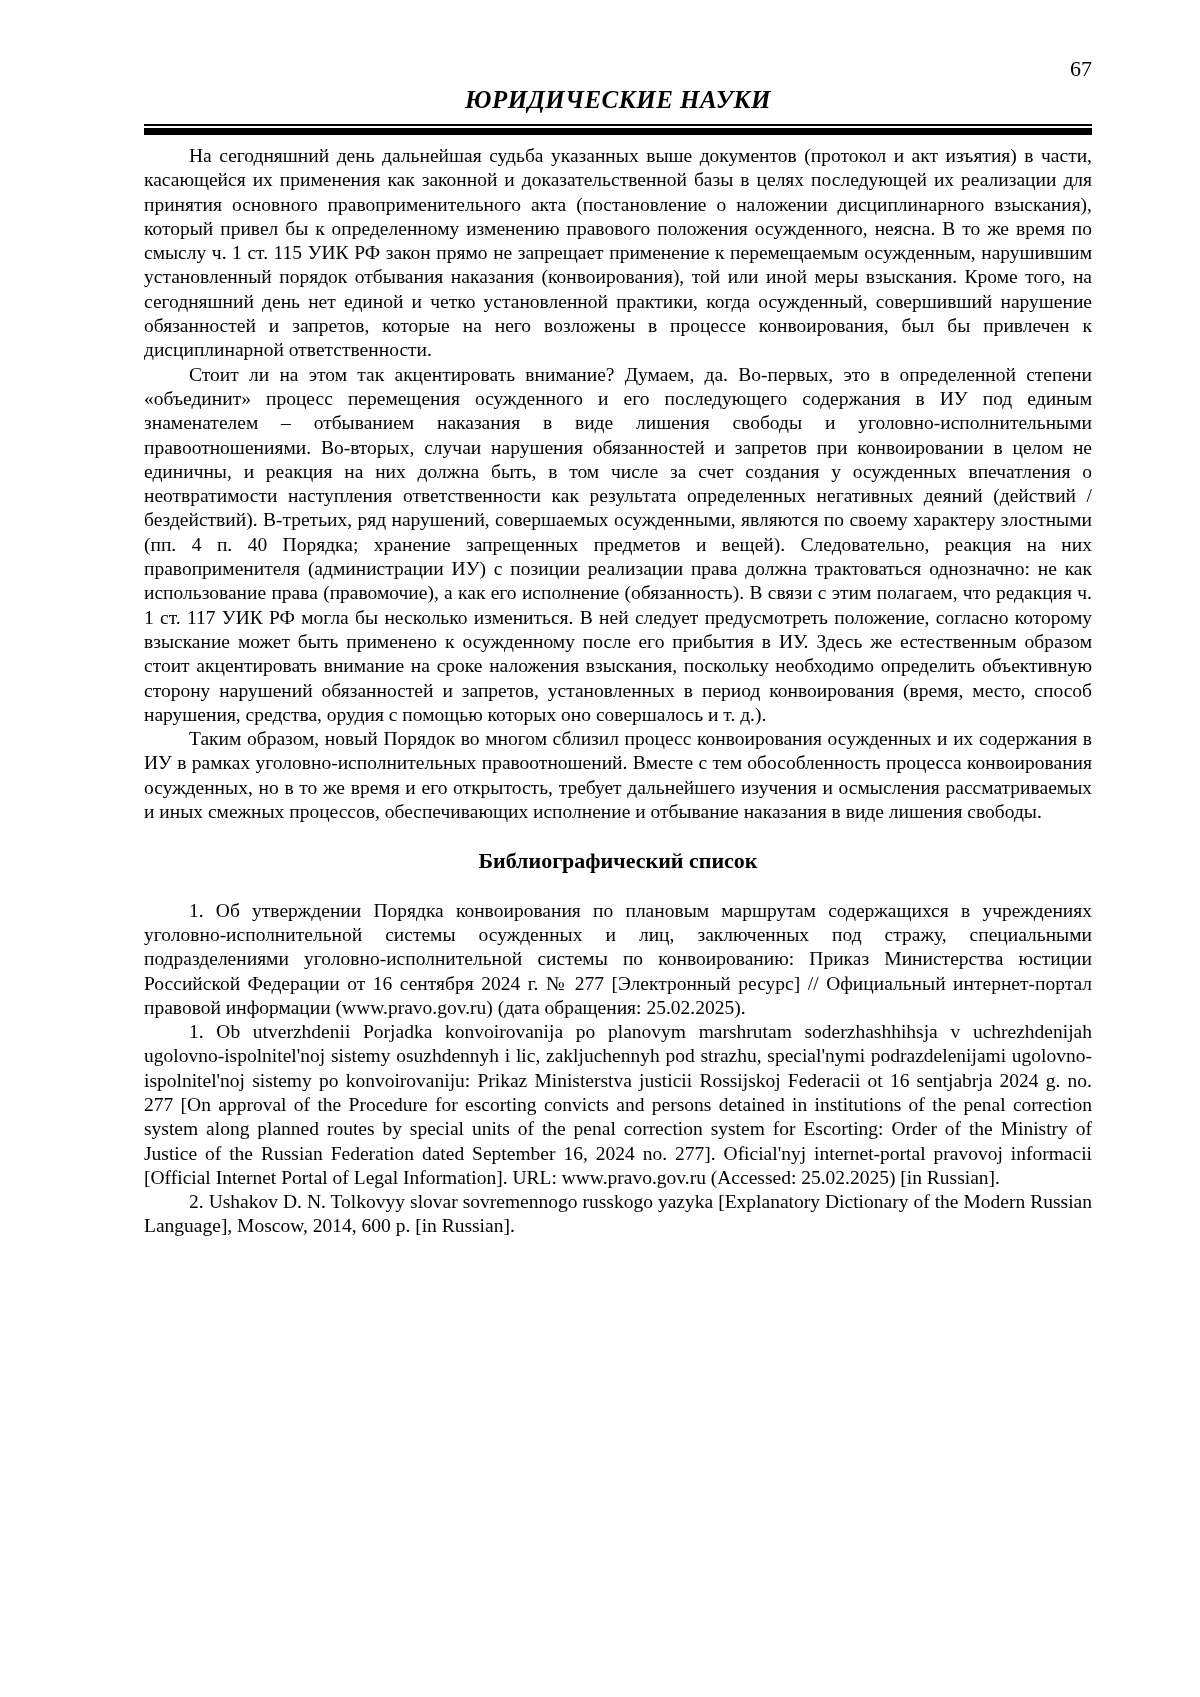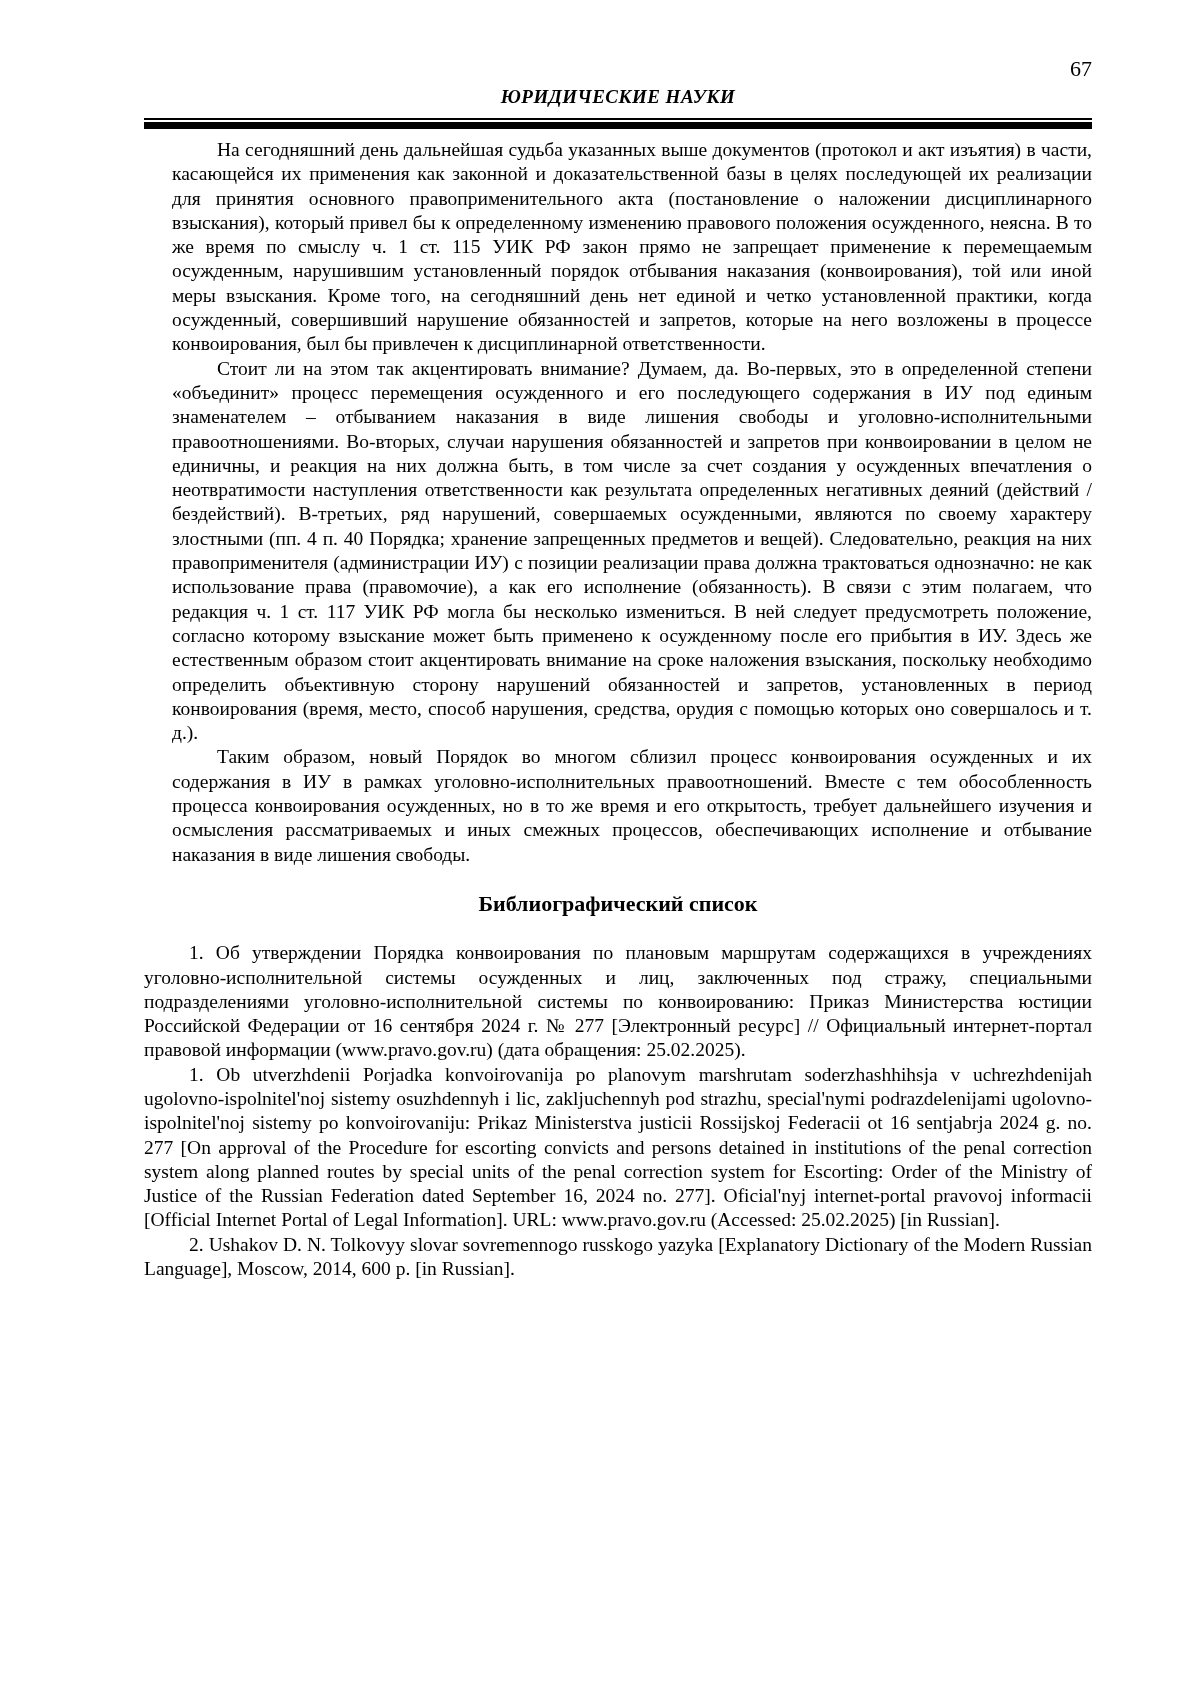--- a/index.html
+++ b/index.html
@@ -20,21 +20,21 @@
   }
   .page-number {
     text-align: right;
     font-size: 22px;
     line-height: 26px;
   }
   .running-head {
     text-align: center;
     font-weight: bold;
     font-style: italic;
-    font-size: 19px;
+    font-size: 25px;
     letter-spacing: 0.5px;
     margin-top: 4px;
   }
   .rule {
     margin-top: 10px;
   }
   .rule-thin  { height: 2px; background: #000; }
   .rule-gap   { height: 2px; }
   .rule-thick { height: 7px; background: #000; }
   .body-text {
@@ -42,21 +42,20 @@
     font-size: 19.5px;
     line-height: 24.3px;
     text-align: justify;
   }
   p {
     margin: 0;
     padding: 0;
   }
   p.indent {
     text-indent: 45px;
-    margin-left: 28px;
   }
   .section-heading {
     text-align: center;
     font-weight: bold;
     font-size: 22px;
     line-height: 24.3px;
     margin-top: 25px;
     margin-bottom: 25px;
   }
   .ref-list p {

